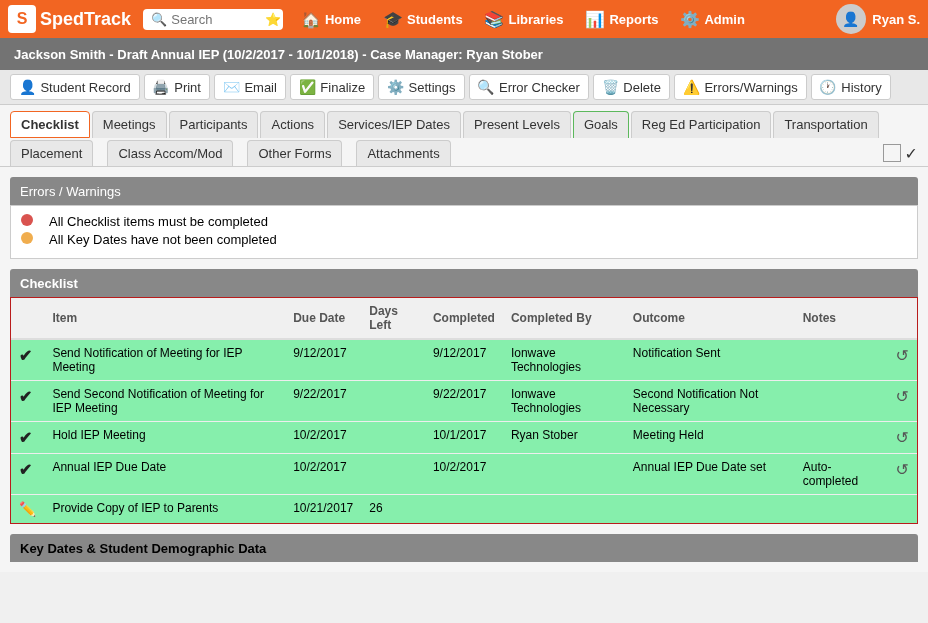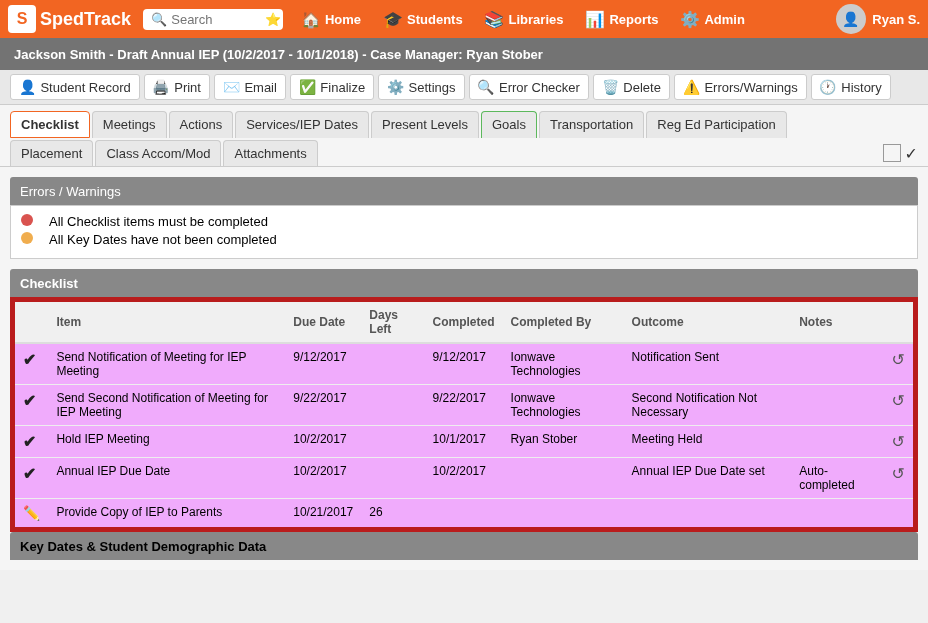--- a/index.html
+++ b/index.html
@@ -150,21 +150,21 @@
     .tab.active {
       background: white;
       border-bottom: 1px solid white;
       font-weight: bold;
     }
     .tab.orange-border { border-color: #f26522; }
     .tab.green-border { border-color: #5cb85c; }
     .tab.yellow-border { border-color: #f0ad4e; }
     .tabs-row2 {
       display: flex;
-      gap: 2px;
+      gap: 14px;
       padding: 0;
       align-items: flex-end;
     }
     .tabs-row2-right {
       margin-left: auto;
       display: flex;
       gap: 4px;
       align-items: center;
     }
     .checkbox-icon {
@@ -217,23 +217,23 @@
     
     .checklist-header {
       background: #888;
       color: white;
       padding: 6px 10px;
       font-size: 14px;
       font-weight: bold;
       border-radius: 3px 3px 0 0;
     }
     .checklist-body {
-      background: #f0abfc;
-      border: 5px solid #b91c1c;
-      margin-bottom: 0;
+      background: #86efac;
+      border: 1px solid #b91c1c;
+      margin-bottom: 10px;
     }
     table {
       width: 100%;
       border-collapse: collapse;
     }
     th {
       background: #f0f0f0;
       border-bottom: 2px solid #ddd;
       padding: 6px 8px;
       text-align: left;
@@ -354,45 +354,51 @@
 
 <div class="tabs-container">
   <div class="tabs-row">
     <div class="tab active orange-border">
       <span>Checklist</span>
     </div>
     <div class="tab">
       <span>Meetings</span>
     </div>
     <div class="tab">
+      <span>Participants</span>
+    </div>
+    <div class="tab">
       <span>Actions</span>
     </div>
     <div class="tab">
       <span>Services/IEP Dates</span>
     </div>
     <div class="tab">
       <span>Present Levels</span>
     </div>
     <div class="tab green-border">
       <span>Goals</span>
     </div>
     <div class="tab">
+      <span>Reg Ed Participation</span>
+    </div>
+    <div class="tab">
       <span>Transportation</span>
-    </div>
-    <div class="tab">
-      <span>Reg Ed Participation</span>
     </div>
   </div>
   <div style="display:flex; align-items:center; justify-content:space-between;">
     <div class="tabs-row2">
       <div class="tab">
         <span>Placement</span>
       </div>
       <div class="tab">
         <span>Class Accom/Mod</span>
+      </div>
+      <div class="tab">
+        <span>Other Forms</span>
       </div>
       <div class="tab">
         <span>Attachments</span>
       </div>
     </div>
     <div class="tabs-row2-right">
       <span class="checkbox-icon"></span>
       <span style="font-size:16px; color:#333;">✓</span>
     </div>
   </div>

